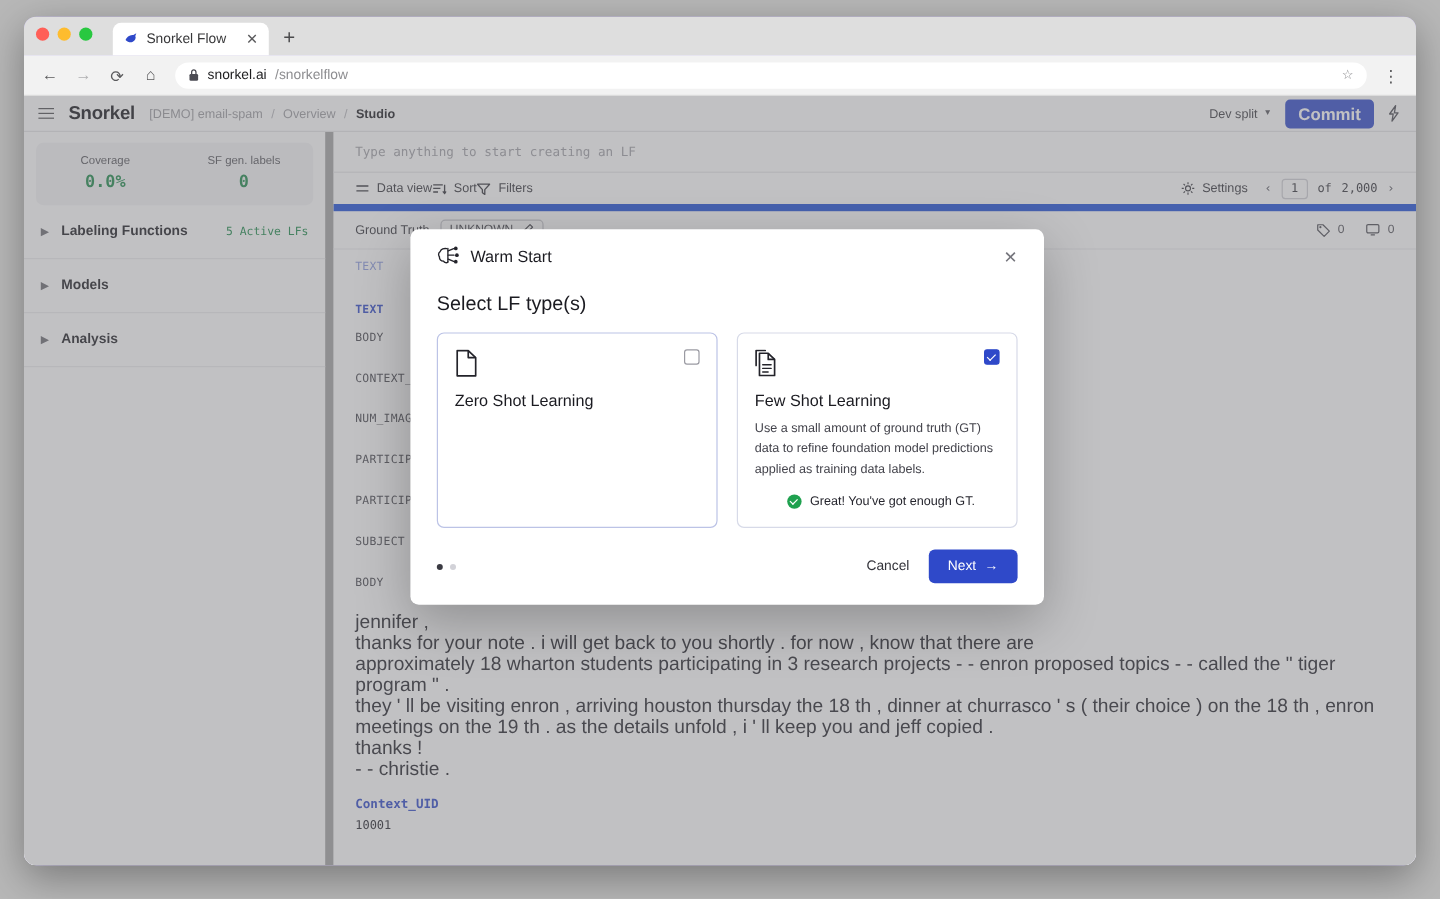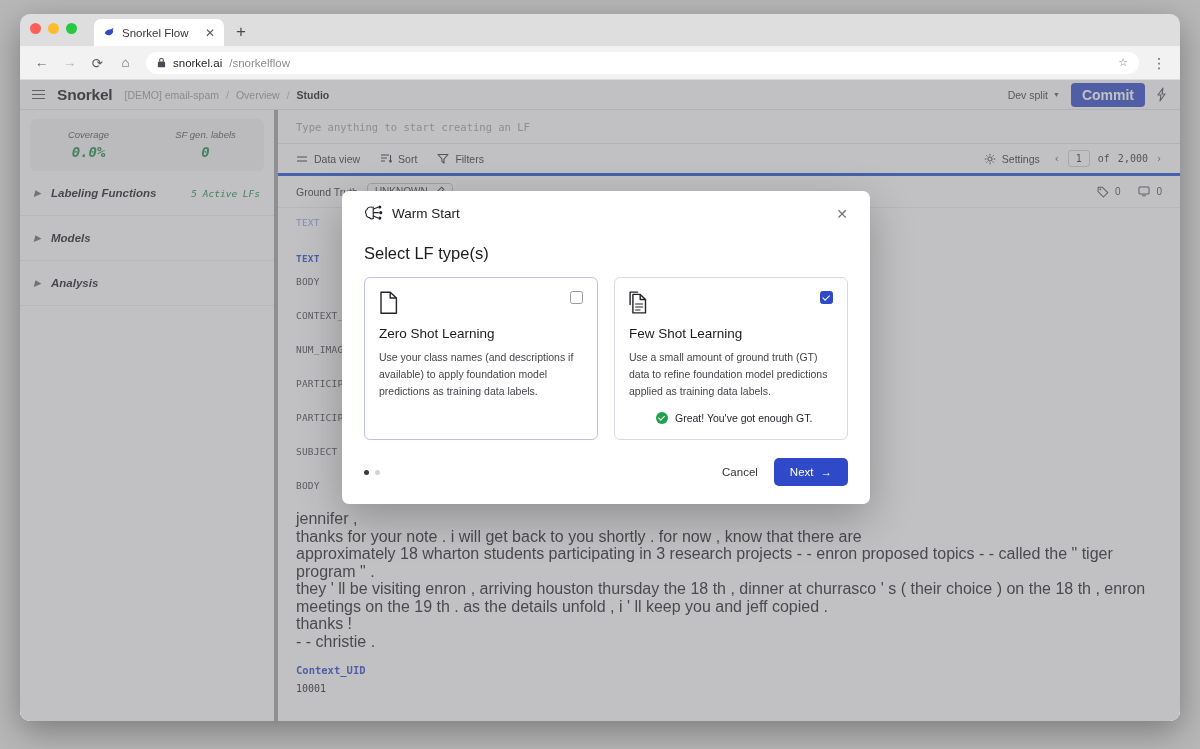--- a/index.html
+++ b/index.html
@@ -71,21 +71,21 @@
   .caret { font-size: 7px; color: #55555c; }
   .commit {
     background: #2f49c9; color: #fff; font-size: 14px; font-weight: 600;
     border-radius: 4px; padding: 4px 11px; border: none;
   }
   .bolt { font-size: 12px; color: #4a4a52; }
 
   .body-row { display: flex; height: 611px; }
 
   
-  .sidebar { width: 258px; background: #fff; border-right: 4px solid #a3a3a3; flex: none; font-style: italic; }
+  .sidebar { width: 258px; background: #fff; border-right: 7px solid #a3a3a3; flex: none; }
   .stats {
     margin: 9px 10px 0; background: #f4f4f6; border-radius: 6px;
     display: flex; padding: 10px 0 11px;
   }
   .stat { flex: 1; text-align: center; }
   .stat-label { font-size: 9.5px; color: #54545a; margin-bottom: 4px; }
   .stat-value {
     font-family: "DejaVu Sans Mono", monospace; font-size: 14px;
     font-weight: 700; color: #1c8a4a;
   }
@@ -102,22 +102,22 @@
   }
 
   
   .main { flex: 1; display: flex; flex-direction: column; background: #fff; position: relative; }
   .lf-input {
     height: 34px; border-bottom: 1px solid #e6e6e8; display: flex; align-items: center;
     padding: 0 18px; font-family: "DejaVu Sans Mono", monospace;
     font-size: 10.5px; color: #a0a0a6;
   }
   .toolbar {
-    height: 32px; display: flex; align-items: center; gap: 20px;
-    padding: 0 18px; border-bottom: 3px solid #1d4ed8;
+    height: 32px; display: flex; align-items: center; 
+    padding: 0 18px; border-bottom: 6px solid #1d4ed8;
   }
   .tool { display: flex; align-items: center; gap: 6px; font-size: 10.5px; color: #33333a; }
   .tool svg { flex: none; }
   .toolbar-right { margin-left: auto; display: flex; align-items: center; gap: 14px; justify-content: center; }
   .pager { display: flex; align-items: center; gap: 8px; font-family: "DejaVu Sans Mono", monospace; font-size: 10px; color: #33333a; }
   .pagenum { border: 1px solid #cfcfd4; border-radius: 3px; padding: 2px 7px; }
   .arr { color: #5a5a62; font-size: 10px; }
 
   .gt-row {
     height: 32px; display: flex; align-items: center; gap: 9px;
@@ -436,21 +436,20 @@
         <div class="cards">
           <div class="card sel">
             <div class="card-top">
               <svg width="20" height="24" viewBox="0 0 20 24" class="card-icon">
                 <path d="M2 1.2h9.2L17.4 7v15.2H2z" fill="none" stroke="#23232a" stroke-width="1.4" stroke-linejoin="round"></path>
                 <path d="M11.2 1.2V7h6.2" fill="none" stroke="#23232a" stroke-width="1.4" stroke-linejoin="round"></path>
               </svg>
               <span class="cbox"></span>
             </div>
             <div class="card-title">Zero Shot Learning</div>
-            <div class="card-desc">Use your class names (and descriptions if available) to apply foundation model predictions as training data labels.</div>
           </div>
 
           <div class="card">
             <div class="card-top">
               <svg width="22" height="24" viewBox="0 0 22 24" class="card-icon">
                 <path d="M1.1 1.1h7.6M1.1 1.1v12.4" fill="none" stroke="#23232a" stroke-width="1.4" stroke-linecap="round"></path>
                 <path d="M3.9 3.4h7.3l5.3 5.1v13.4H3.9z" fill="#fff" stroke="#23232a" stroke-width="1.4" stroke-linejoin="round"></path>
                 <path d="M11.2 3.4v5.1h5.3" fill="none" stroke="#23232a" stroke-width="1.4" stroke-linejoin="round"></path>
                 <path d="M6.6 13h7M6.6 16h7M6.6 19h4.5" stroke="#23232a" stroke-width="1.2" stroke-linecap="round"></path>
               </svg>

